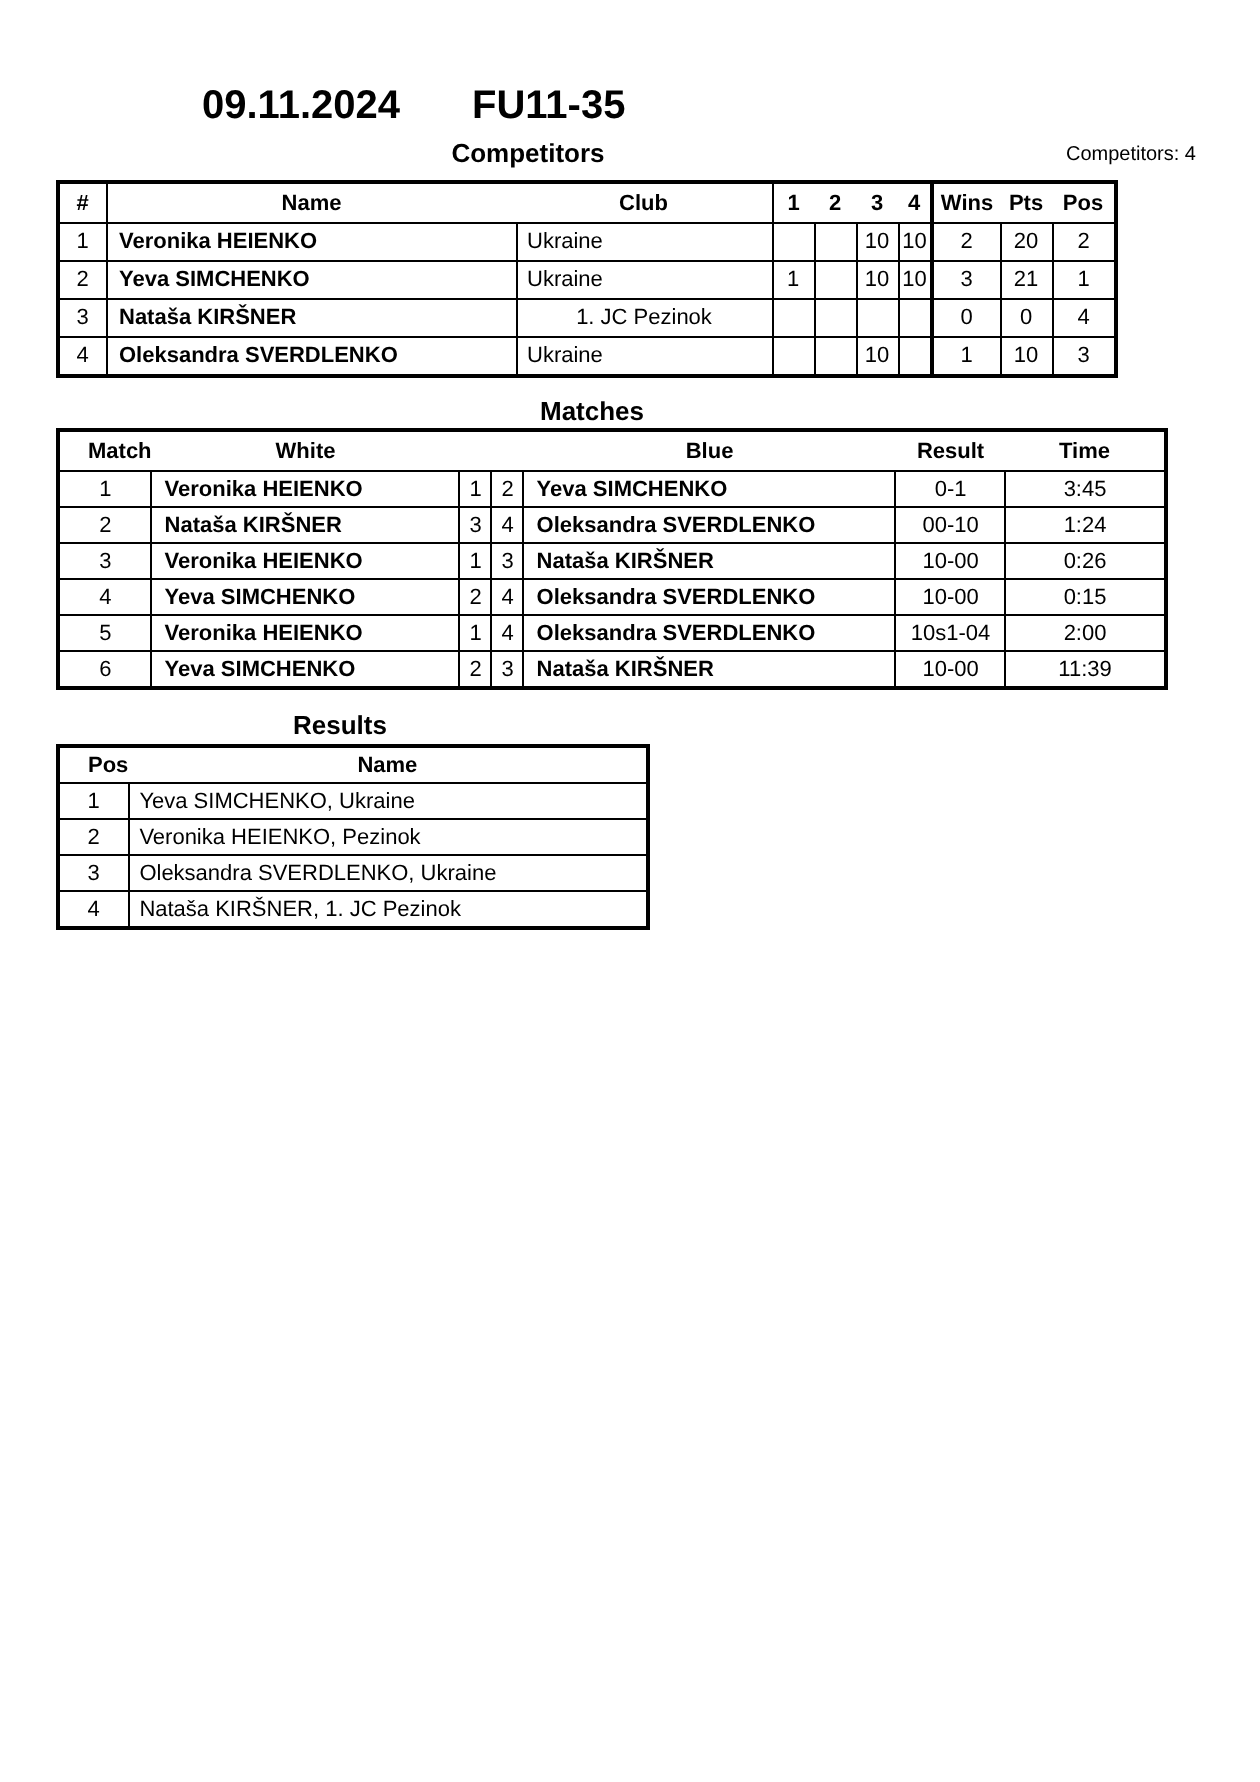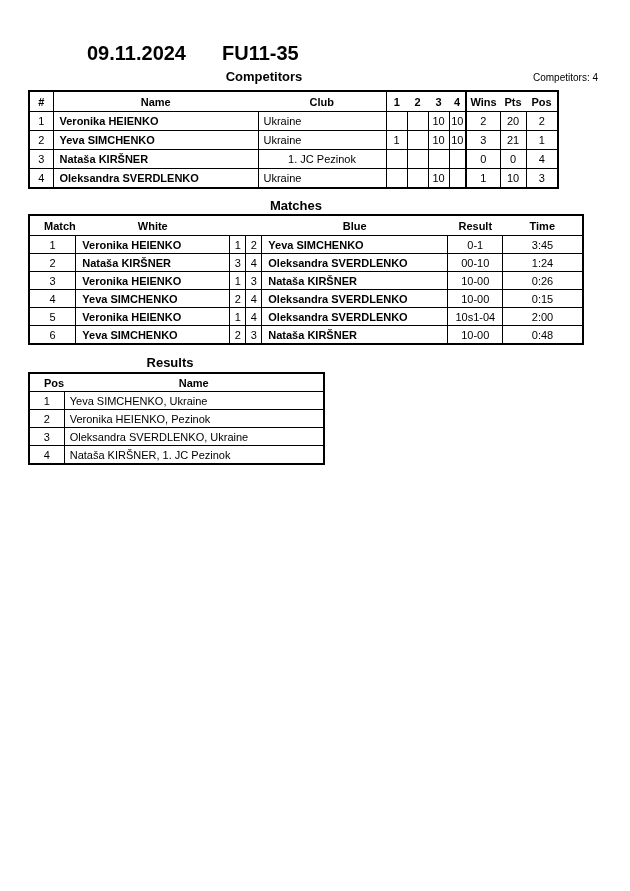--- a/index.html
+++ b/index.html
@@ -7,21 +7,21 @@
     width:630px;height:891px;
     background:#ffffff;color:#000;
     font-family:"Liberation Sans","DejaVu Sans",sans-serif;
     position:relative;overflow:hidden;
   }
   .title-row{
     position:absolute;top:42px;left:87px;
     display:flex;align-items:baseline;
     font-size:20px;font-weight:bold;white-space:nowrap;
   }
-  .title-date{}
+  .title-date{margin-left:14px;}
   .title-cat{margin-left:36px;}
   .sec-title{
     position:absolute;transform:translateX(-50%);
     font-size:13px;font-weight:bold;white-space:nowrap;
   }
   #sec-competitors{left:264px;top:69px;}
   #sec-matches{left:296px;top:198px;}
   #sec-results{left:170px;top:355px;}
   .count-label{
     position:absolute;top:72px;right:32px;font-size:10px;
@@ -206,21 +206,21 @@
     <td class="c br">10s1-04</td>
     <td class="c">2:00</td>
   </tr>
   <tr>
     <td class="c br">6</td>
     <td class="l br">Yeva SIMCHENKO</td>
     <td class="c br">2</td>
     <td class="c br">3</td>
     <td class="l br">Nataša KIRŠNER</td>
     <td class="c br">10-00</td>
-    <td class="c">0:48</td>
+    <td class="c">11:39</td>
   </tr>
 </tbody>
   </table>
 
 <div id="sec-results" class="sec-title">Results</div>
 
 <table id="t-results">
   <colgroup>
     <col style="width:30px">
       <col style="width:260px">

